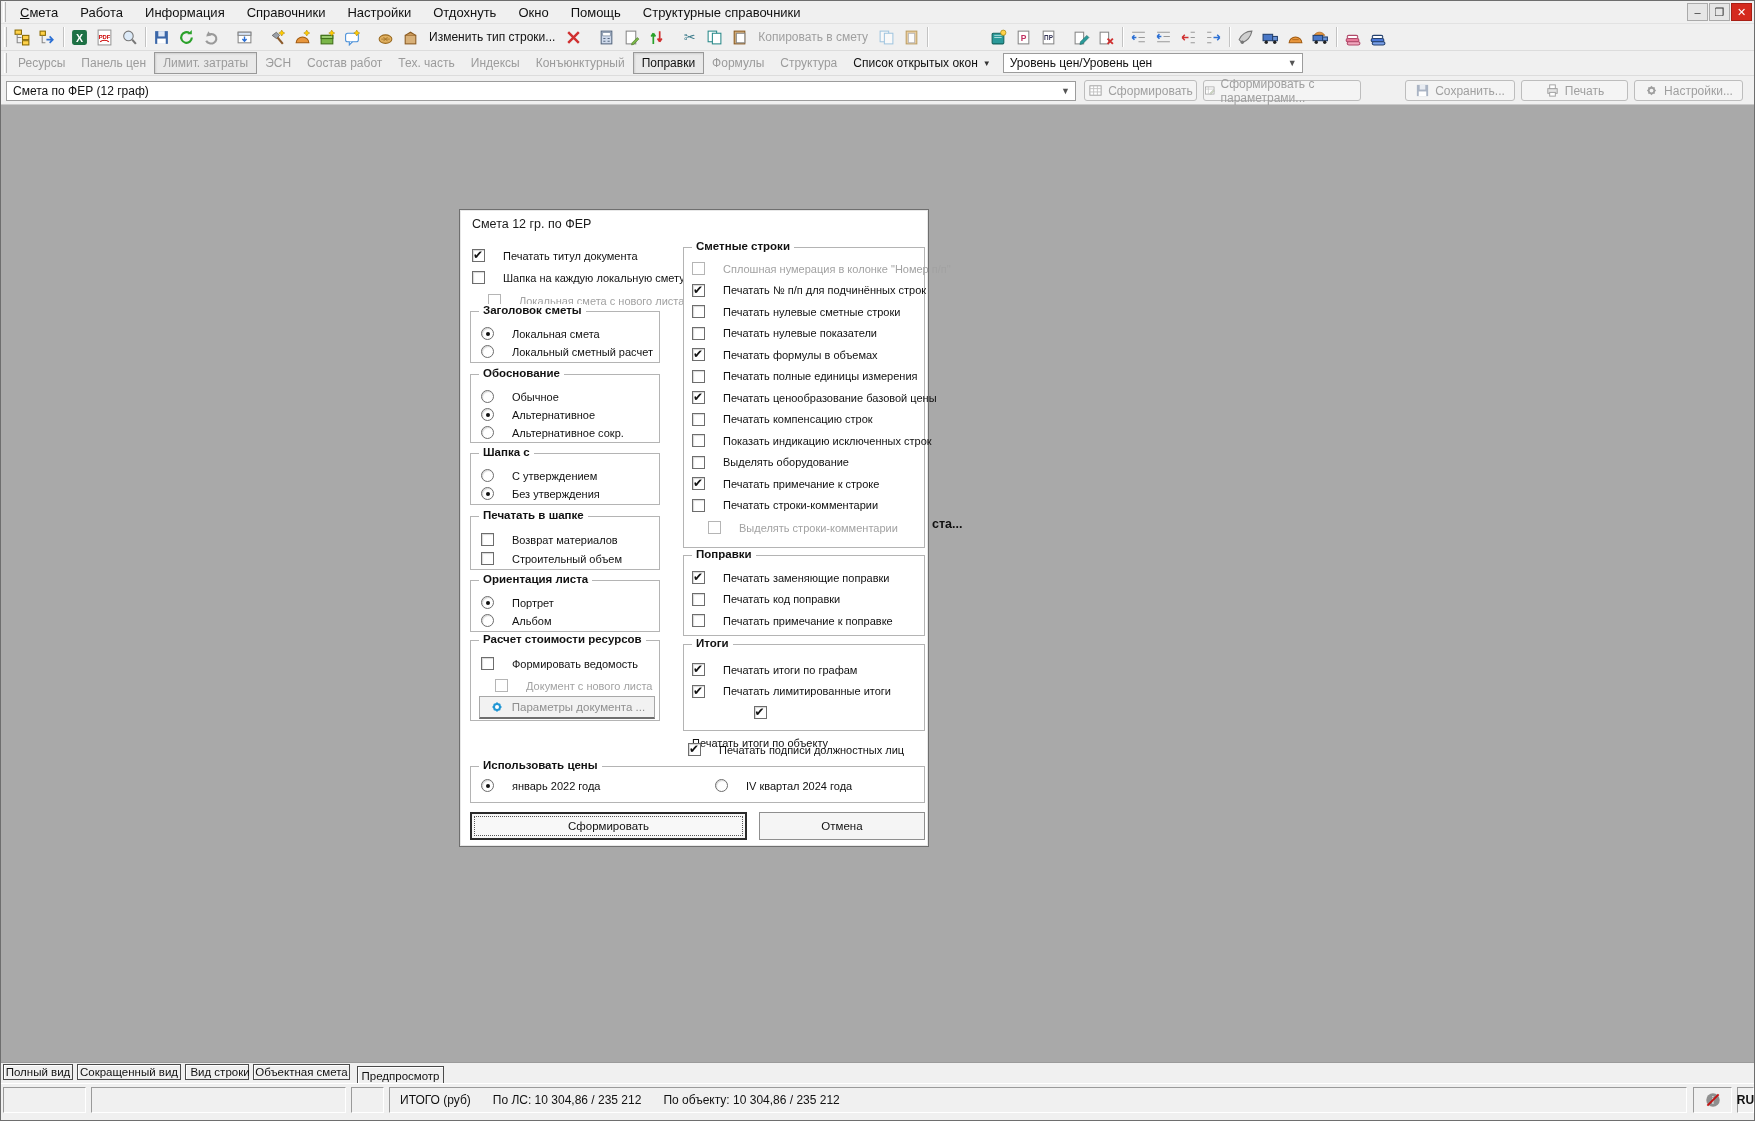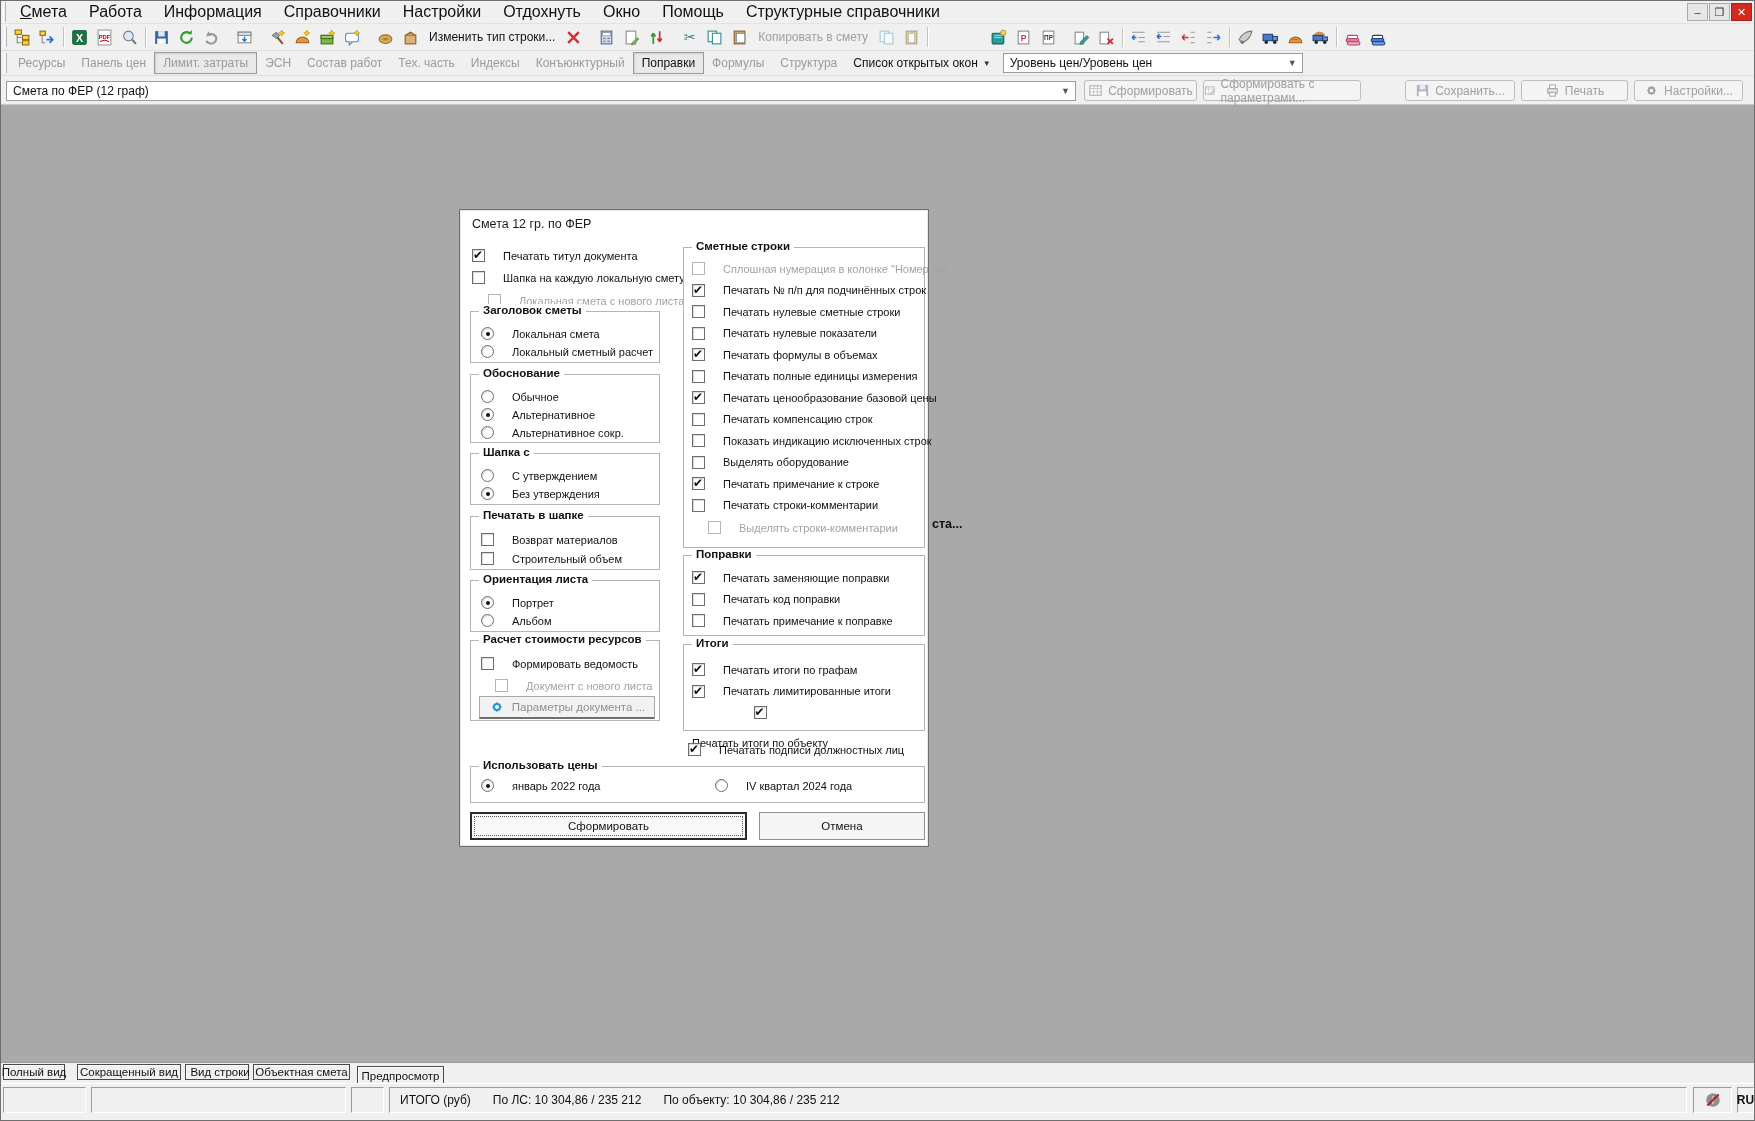--- a/index.html
+++ b/index.html
@@ -1,21 +1,21 @@
 <!DOCTYPE html>
 <html><head>
 <meta charset="utf-8">
 <style>
   html,body{margin:0;padding:0;background:#888;}
   *{box-sizing:border-box;font-family:"Liberation Sans","DejaVu Sans",sans-serif;}
   .screen{position:relative;width:1755px;height:1121px;background:#f0f0f0;border:1px solid #6e6e6e;overflow:hidden;}
   
   .menubar{position:absolute;left:0;top:0;width:100%;height:23px;background:#f0f0f0;display:flex;align-items:center;border-bottom:1px solid #e2e2e2;}
   .menubar .grip{margin-left:2px;}
-  .menu-item{padding:3px 11px;font-size:16px;color:#111;cursor:default;}
+  .menu-item{padding:3px 11px;font-size:13px;color:#111;cursor:default;}
   .menu-item.ufirst::first-letter{text-decoration:underline;}
   .wincontrols{position:absolute;right:2px;top:2px;display:flex;gap:1px;}
   .wbtn{width:21px;height:18px;display:flex;align-items:center;justify-content:center;font-size:11px;background:#e6e6e6;border:1px solid #aaa;color:#333;}
   .wbtn.close{background:#d42a1e;color:#fff;border-color:#a81f15;}
   
   .toolbar{position:absolute;left:0;top:23px;width:100%;height:27px;background:#f0f0f0;display:flex;align-items:center;border-bottom:1px solid #dcdcdc;}
   .grip{width:3px;height:20px;border-left:1px solid #fff;border-right:1px solid #b5b5b5;margin:0 3px;}
   .sep{width:1px;height:20px;background:#c3c3c3;margin:0 3px;box-shadow:1px 0 0 #fff;}
   .sp{width:8px;}
   .tbtn{min-width:25px;height:24px;display:flex;align-items:center;justify-content:center;border:1px solid transparent;border-radius:2px;padding:0 2px;}
@@ -628,21 +628,21 @@
         <span class="rb"></span>
         <span>IV квартал 2024 года</span>
       </div>
     </div>
 
     <div class="dlg-btn default" style="left:10px;top:602px;width:277px;height:28px;">Сформировать</div>
     <div class="dlg-btn" style="left:299px;top:602px;width:166px;height:28px;">Отмена</div>
   </div>
 
   <div class="tabsbar">
-    <div class="btab" style="left:2px;width:62px;">Полный вид</div>
+    <div class="btab" style="left:2px;width:70px;">Полный вид</div>
     <div class="btab" style="left:76px;width:104px;">Сокращенный вид</div>
     <div class="btab" style="left:184px;width:64px;padding-left:13px;">Вид строки</div>
     <div class="btab" style="left:252px;width:97px;">Объектная смета</div>
     <div class="btab active" style="left:356px;width:87px;">Предпросмотр</div>
   </div>
 
   <div class="statusbar">
     <div class="spanel" style="left:2px;width:83px;"></div>
     <div class="spanel" style="left:90px;width:255px;"></div>
     <div class="spanel" style="left:350px;width:33px;"></div>

